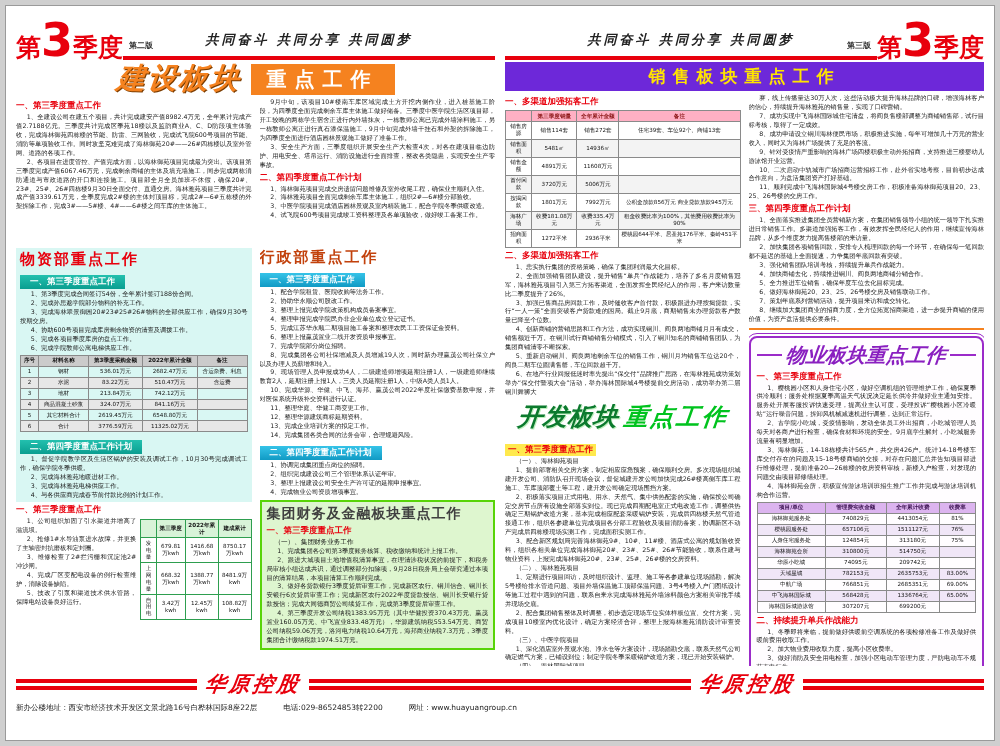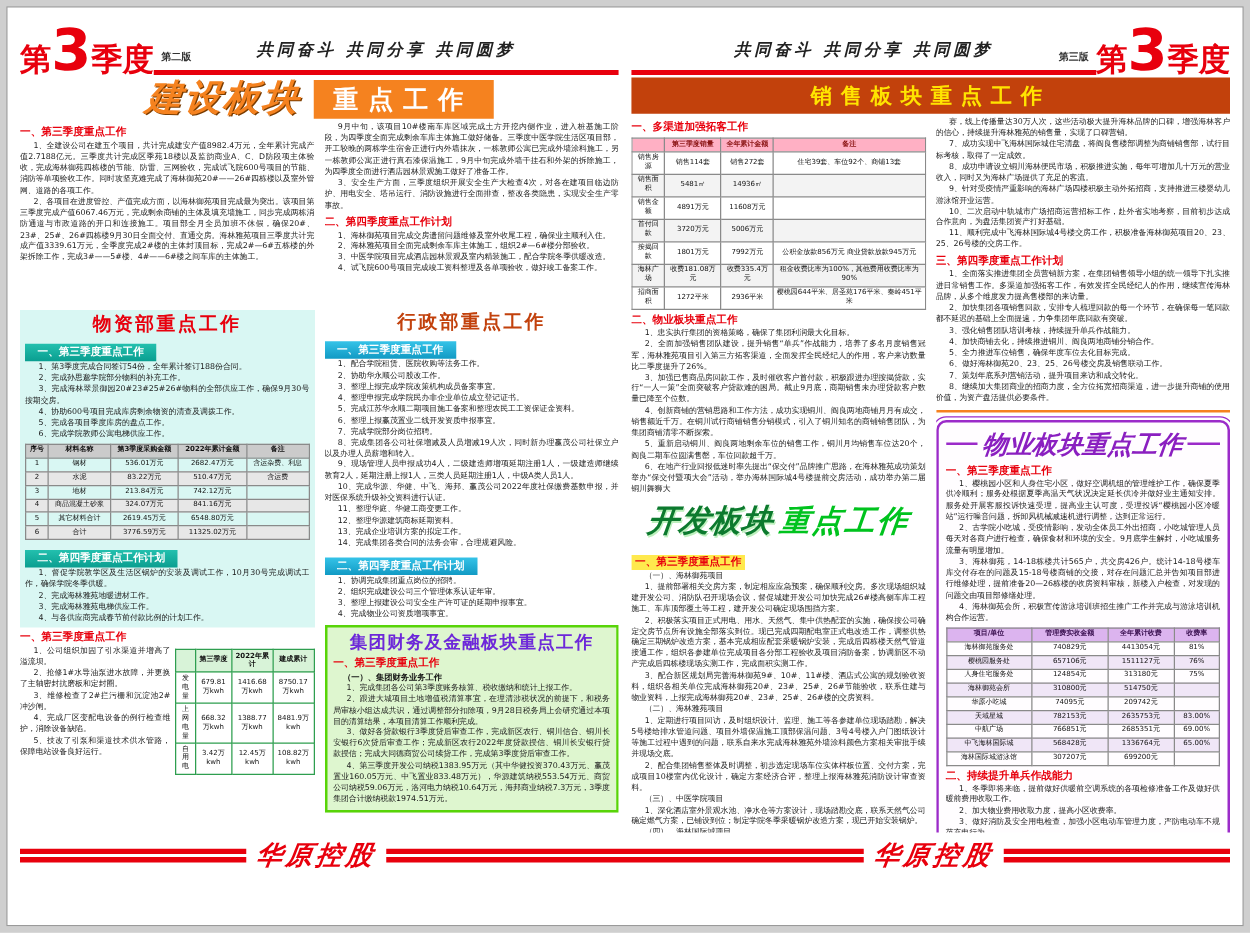--- a/index.html
+++ b/index.html
@@ -35,42 +35,42 @@
   .c-title{display:flex;align-items:center;gap:10px;justify-content:center;height:34px;margin:1px 0 2px 0;}
   .art{font-family:"DejaVu Serif",serif;font-style:italic;font-weight:bold;transform:skewX(-6deg);}
   .art.orange{color:#f5821f;font-size:29px;text-shadow:1px 1px 0 #7a3c00;letter-spacing:2px;}
   .obox{background:#f5821f;color:#fff;font-weight:bold;font-size:20px;letter-spacing:8px;padding:2px 16px;}
   .c-body{height:150px;overflow:hidden;}
   .banner{background:#9ef0e8;color:#1626c8;font-weight:bold;font-size:17px;letter-spacing:4px;
           text-align:center;padding:3px 0;margin:3px 0 3px 0;}
   .two{display:flex;gap:8px;height:408px;}
   .twocol{width:50%;overflow:hidden;}
   .panel-cyan{background:#d9f7f3;padding:2px 4px;}
-  .sec-title{font-weight:bold;text-align:center;letter-spacing:2px;}
+  .sec-title{font-weight:bold;letter-spacing:2px;}
   .sec-title.red{color:#e8000d;font-size:15px;}
   .sec-title.blue{color:#c2410c;font-size:15px;}
   .sec-title.green{color:#00b050;font-size:20px;margin:3px 0 1px 0;}
   table{width:100%;border-collapse:collapse;margin:2px 0;}
   th,td{border:1px solid #8a8a8a;font-size:5.6px;text-align:center;padding:1.5px 2px;line-height:1.25;}
   table.gray th{background:#cbcbcb;}
   table.gray tr:nth-child(even) td{background:#e7e7e7;}
   table.green th,table.green td{border-color:#2e9e4f;}
   table.green th{background:#d8f3d8;}
   table.pink th{background:#ffb0c4;color:#8c1616;}
   table.pink tr:nth-child(even) td{background:#f3f3f3;}
   table.purple th{background:#dcb4ef;color:#3a1050;}
   table.purple tr:nth-child(even) td{background:#f0e6f7;}
   .power-row{display:flex;gap:4px;}
   .power-row .txt{width:52%;} .power-row .tbl{width:48%;}
   .fin-box{border:2px solid #58d408;background:#def6cf;padding:3px 5px;margin-top:3px;}
-  .fin-box .sec-title{color:#6d28d9;font-size:14px;letter-spacing:1px;}
-  .sub-b{font-size:6.6px;font-weight:bold;text-indent:1.2em;}
+  .fin-box .sec-title{color:#404040;font-size:14px;letter-spacing:1px;}
+  .sub-b{font-size:6.6px;font-weight:normal;text-indent:1.2em;}
 
   
-  .rbanner{background:#c2410c;color:#ffe400;font-weight:bold;font-size:17px;letter-spacing:7px;
+  .rbanner{background:#6d28d9;color:#ffe400;font-weight:bold;font-size:17px;letter-spacing:7px;
            text-align:center;padding:3px 0;margin-bottom:3px;}
   .rtwo{display:flex;gap:8px;height:575px;}
   .dev-title{display:flex;align-items:center;justify-content:center;gap:6px;height:36px;margin:2px 0;}
   .art.green1{color:#0c7a2e;font-size:25px;text-shadow:1px 1px 0 #bdf0bd;}
   .art.green2{color:#00c31e;font-size:24px;letter-spacing:2px;}
   .odiv{border-top:2px solid #f5821f;margin:4px 0;}
   .prop-box{border:2px solid #9b2bc9;outline:1px solid #9b2bc9;outline-offset:2px;border-radius:8px;
             padding:3px 6px;margin-top:6px;background:#fffdff;}
   .prop-title{display:flex;align-items:center;gap:4px;margin:1px 0 2px 0;}
   .prop-title .ln{flex:1;border-top:2px solid #9b2bc9;}
@@ -366,21 +366,21 @@
                     <td>租金收费比率为100%，其他费用收费比率为90%</td>
                   </tr>
                   <tr>
                     <td>招商面积</td>
                     <td>1272平米</td>
                     <td>2936平米</td>
                     <td>樱桃园644平米、居圣苑176平米、秦岭451平米</td>
                   </tr>
                 </tbody>
               </table>
-        <div class="h-red">二、物业板块重点工作</div>
+        <div class="h-red">二、多渠道加强拓客工作</div>
         <div>
                 <div class="li">1、忠实执行集团的资格策略，确保了集团利润最大化目标。</div>
                 <div class="li">2、全面加强销售团队建设，提升销售“单兵”作战能力，培养了多名月度销售冠军，海林雅苑项目引入第三方拓客渠道，全面发挥全民经纪人的作用，客户来访数量比二季度提升了26%。</div>
                 <div class="li">3、加强已售商品房回款工作，及时催收客户首付款，积极跟进办理按揭贷款，实行“一人一策”全面突破客户贷款难的困局。截止9月底，商期销售未办理贷款客户数量已降至个位数。</div>
                 <div class="li">4、创新商铺的营销思路和工作方法，成功实现铜川、阎良两地商铺月月有成交，销售额近千万。在铜川试行商铺销售分销模式，引入了铜川知名的商铺销售团队，为集团商铺清零不断探索。</div>
                 <div class="li">5、重新启动铜川、阎良两地剩余车位的销售工作，铜川月均销售车位达20个，阎良二期车位圆满售罄，车位回款超千万。</div>
                 <div class="li">6、在地产行业回报低迷时率先提出“保交付”品牌推广思路，在海林雅苑成功策划举办“保交付暨项大会”活动，举办海林国际城4号楼提前交房活动，成功举办第二届铜川舞狮大</div>
               </div>
         <div class="dev-title">
           <span class="art green1">开发板块</span>
@@ -515,15 +515,20 @@
   </div>
 
   <div class="footer">
     <div class="fbars">
       <div class="dbar w1"></div>
       <div class="flogo">华原控股</div>
       <div class="dbar w2"></div>
       <div class="flogo">华原控股</div>
       <div class="dbar w1"></div>
     </div>
+    <div class="contact">
+      <span>新办公楼地址：西安市经济技术开发区文景北路16号白桦林国际8座22层</span>
+      <span>电话:029-86524853转2200</span>
+      <span>网址：www.huayuangroup.cn</span>
+    </div>
   </div>
  </div>
 </div>
 
 </body></html>

